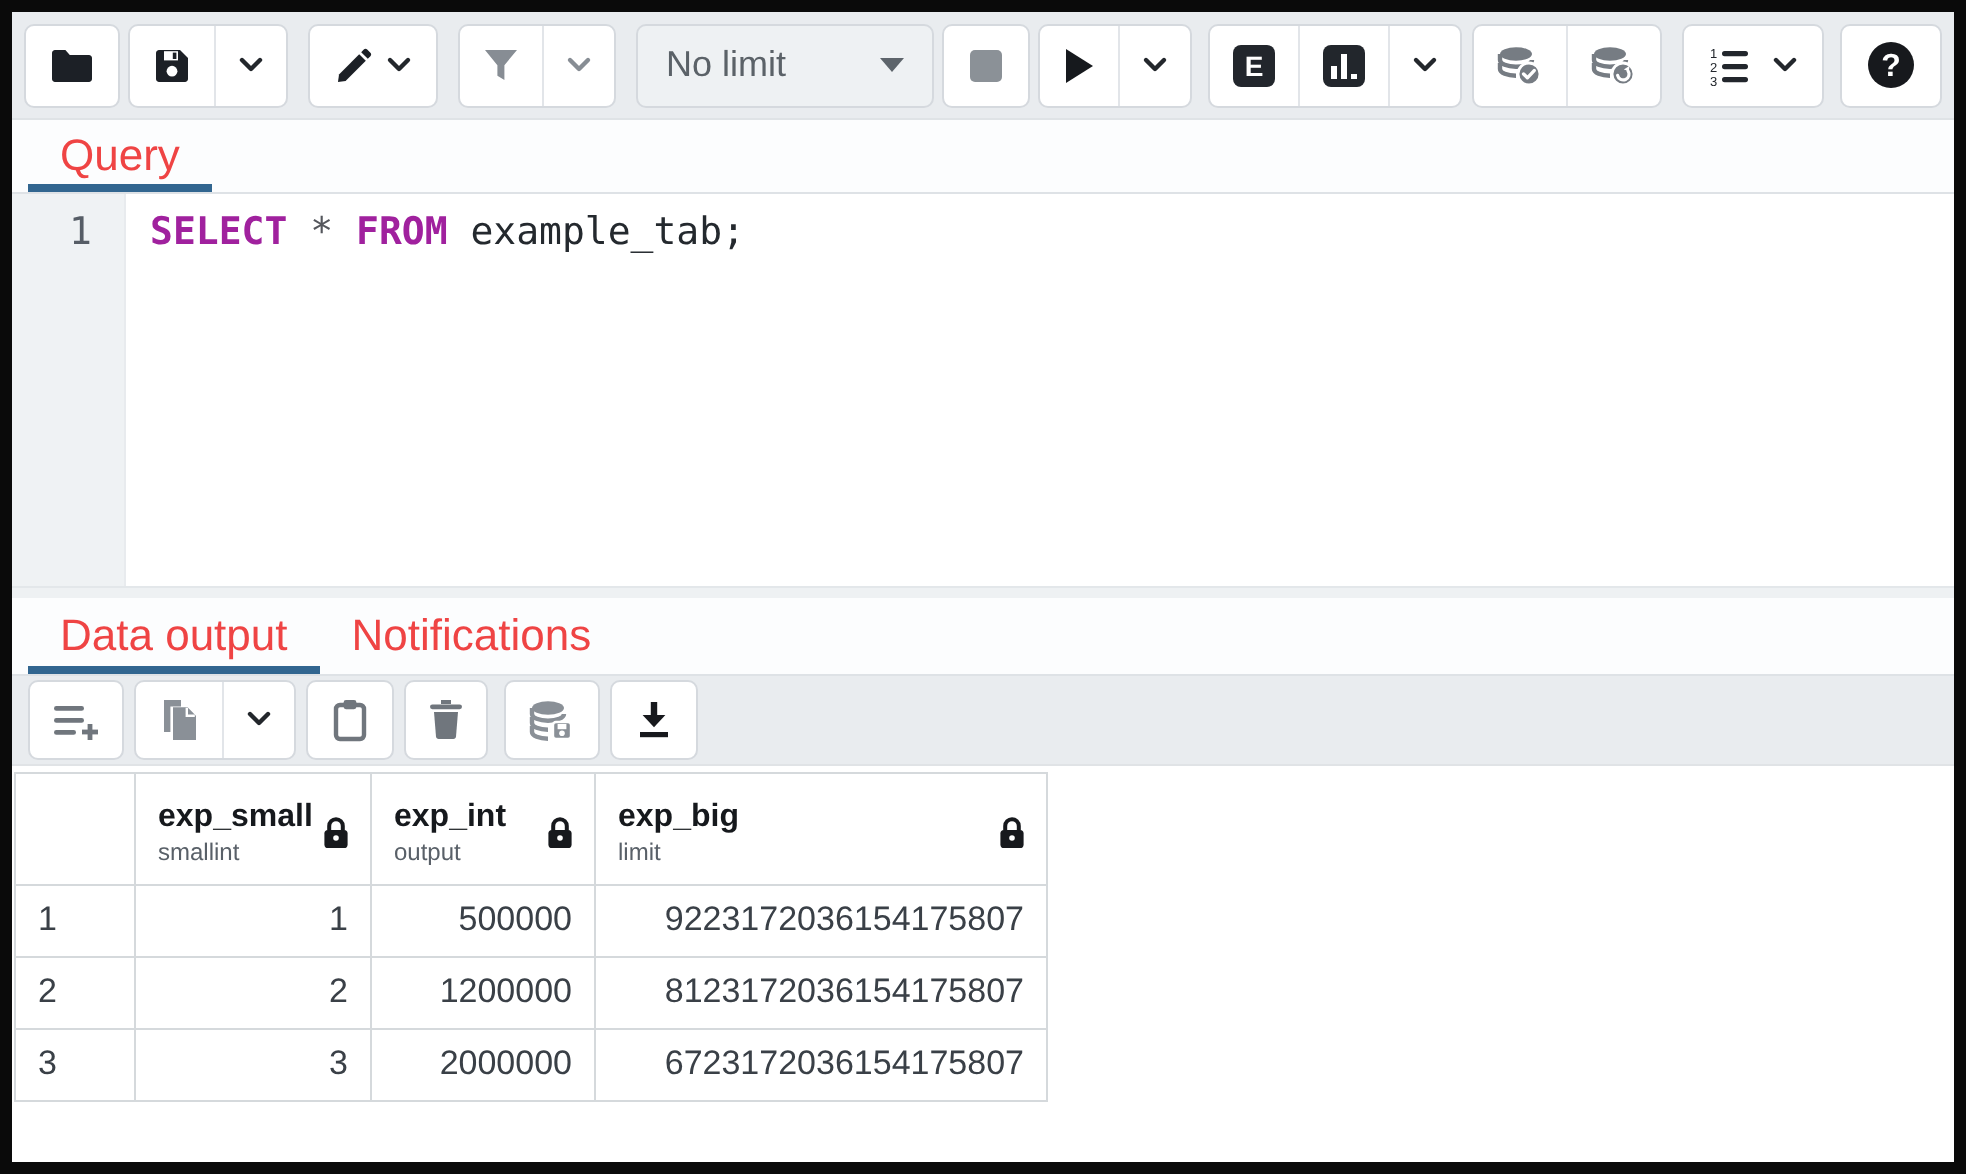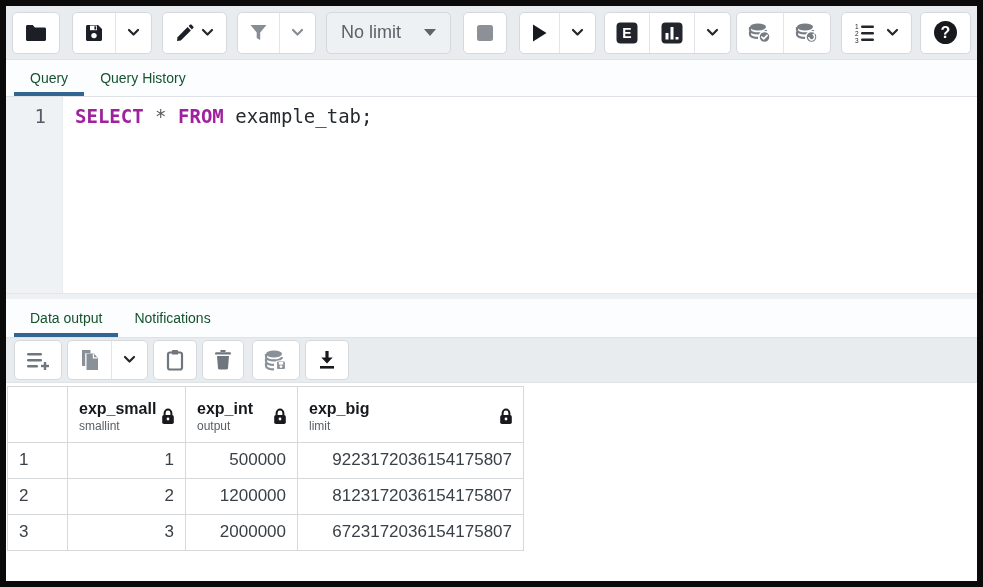--- a/index.html
+++ b/index.html
@@ -32,32 +32,32 @@
   .chev.alone{ margin-left:0; }
   .chev.gray{ color:#878d94; }
 
   .select-limit{
     height:42px; width:158px; background:#eef1f3; border:1px solid #d5d9de;
     border-radius:5px; display:flex; align-items:center; justify-content:space-between;
     padding:0 14px; cursor:pointer;
   }
   .select-limit .val{ font-size:18px; color:#5b6268; }
 
-  .mr4{margin-right:12px;} .mr5{margin-right:5px;} .mr8{margin-right:8px;} .mr10{margin-right:10px;}
+  .mr4{margin-right:4px;} .mr5{margin-right:5px;} .mr8{margin-right:8px;} .mr10{margin-right:10px;}
 
   
   .tabbar{
     flex:none; background:#fcfdfe; border-bottom:1px solid #dee2e6;
     display:flex; align-items:stretch; padding-left:8px;
   }
   .tabbar.query{ height:37px; }
   .tabbar.result{ height:39px; }
   .tab{
-    display:flex; align-items:center; padding:0 16px; font-size:14px;
-    color:#14532d; position:relative; cursor:pointer; white-space:nowrap;
+    display:flex; align-items:center; padding:0 16px; font-size:22px;
+    color:#ef4444; position:relative; cursor:pointer; white-space:nowrap;
   }
   .tab.active::after{
     content:""; position:absolute; left:0; right:0; bottom:0; height:4px;
     background:#326690;
   }
 
   
   .editor{ flex:1; display:flex; background:#fff; overflow:hidden; }
   .gutter{
     width:57px; flex:none; background:#eff2f4; border-right:1px solid #e8ebee;
@@ -281,23 +281,20 @@
             <circle cx="12.5" cy="12.5" r="11.5" fill="#17191d"></circle>
             <text x="12.5" y="18" font-size="16" font-weight="bold" text-anchor="middle" fill="#fff" font-family="Liberation Sans, sans-serif">?</text>
           </svg>
       </span>
     </div>
   </div>
 
   <div class="tabbar query">
     <div class="tab active">
       <span>Query</span>
-    </div>
-    <div class="tab">
-      <span>Query History</span>
     </div>
   </div>
 
   <div class="editor">
     <div class="gutter">
       <div>1</div>
     </div>
     <div class="code-area">
       <div class="code-line"><span class="tok-kw">SELECT</span><span> </span><span class="tok-op">*</span><span> </span><span class="tok-kw">FROM</span><span> example_tab;</span></div>
     </div>

